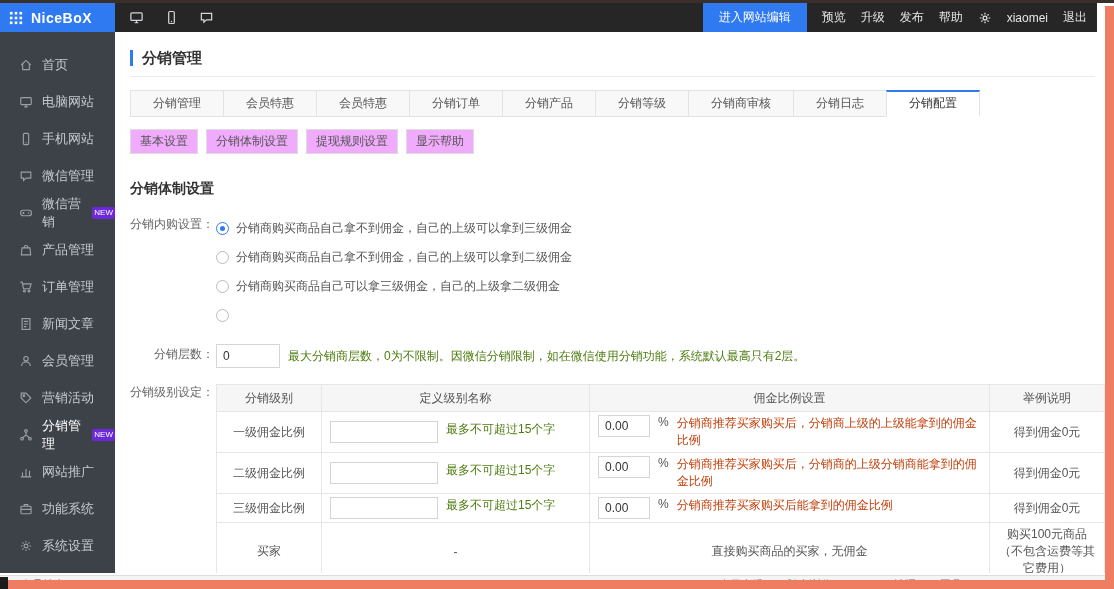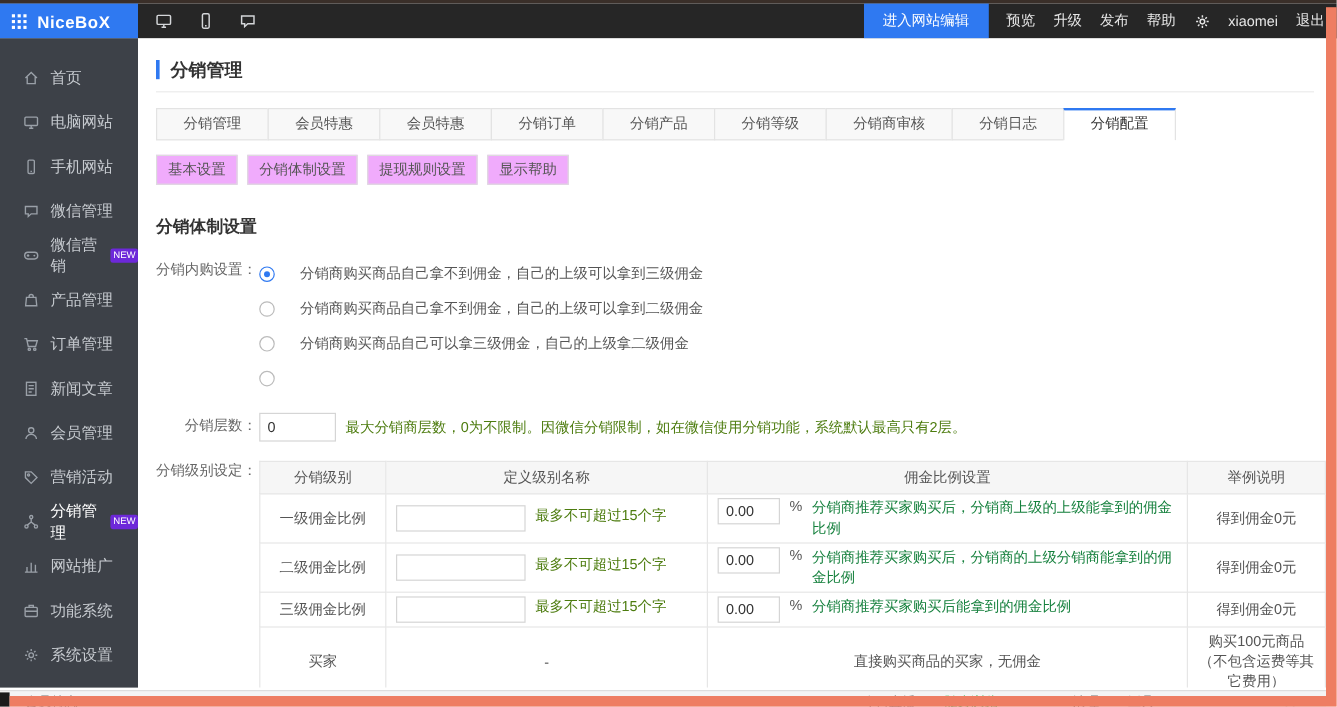--- a/index.html
+++ b/index.html
@@ -4,21 +4,21 @@
 <style>
   * { margin:0; padding:0; box-sizing:border-box; }
   html,body { width:1114px; height:589px; overflow:hidden; }
   body { font-family:"Liberation Sans","DejaVu Sans",sans-serif; background:#fff; position:relative; }
   .screen { position:absolute; inset:0; overflow:hidden; }
 
   
   .top-edge { position:absolute; top:0; left:0; right:0; height:3px; background:#3a2f29; }
 
   
-  .topbar { position:absolute; top:3px; left:0; right:0; height:29px; background:#262626; display:flex; align-items:center; }
+  .topbar { position:absolute; top:3px; left:0; right:17px; height:29px; background:#262626; display:flex; align-items:center; }
   .logo-block { width:115px; height:29px; background:#2f79f1; display:flex; align-items:center; gap:8px; padding-left:9px; flex-shrink:0; }
   .logo-text { color:#fff; font-weight:bold; font-size:14px; letter-spacing:.5px; }
   .dev-icons { display:flex; align-items:center; gap:20px; margin-left:14px; color:#d4d6d9; }
   .tb-right { margin-left:auto; display:flex; align-items:center; gap:15px; padding-right:10px; color:#e6e6e6; font-size:12px; }
   .enter-edit { background:#2f79f1; color:#fff; height:29px; line-height:29px; padding:0 16px; font-size:12px; cursor:pointer; }
   .tb-link { cursor:pointer; }
   .tb-user { cursor:pointer; }
 
   
   .sidebar { position:absolute; top:32px; left:0; width:115px; bottom:16px; background:#3d4148; padding-top:14px; }
@@ -44,40 +44,40 @@
 
   .subnav { display:flex; gap:8px; margin-top:12px; }
   .sub-btn { border:1px solid #ddd; background:#f0abfc; padding:3px 9px; font-size:12px; color:#555; cursor:pointer; }
 
   .sec-head { font-size:14px; font-weight:bold; color:#333; margin-top:26px; }
 
   .form-row { display:flex; margin-top:16px; }
   .form-label { width:84px; flex-shrink:0; text-align:right; font-size:12px; color:#666; padding-top:2px; }
   .form-content { margin-left:2px; }
 
-  .radio-opt { display:flex; align-items:center; gap:21px; height:29px; cursor:pointer; }
+  .radio-opt { display:flex; align-items:center; gap:7px; height:29px; cursor:pointer; }
   .radio { width:13px; height:13px; border-radius:50%; border:1px solid #bbb; background:#fff; position:relative; flex-shrink:0; }
   .radio.sel { border-color:#2f79f1; }
   .radio.sel::after { content:""; position:absolute; inset:3px; border-radius:50%; background:#2f79f1; }
   .opt-text { font-size:12px; color:#555; }
 
   .txt-input { border:1px solid #d5d5d5; height:24px; padding:0 6px; font-size:12px; color:#333; }
   .hint { font-size:12px; color:#4d7c0f; }
   .inline { display:flex; align-items:center; gap:8px; }
 
   table.lvl { border-collapse:collapse; width:888px; table-layout:fixed; margin-top:2px; }
   table.lvl th, table.lvl td { border:1px solid #e6e6e6; font-size:12px; font-weight:normal; }
   table.lvl th { background:#f6f6f6; color:#555; height:27px; }
   table.lvl td { height:29px; padding:3px 8px; color:#555; }
   td.center { text-align:center; }
   .cell-flex { display:flex; gap:8px; }
   .name-input { width:108px; height:22px; }
   .rate-input { width:52px; height:22px; }
   .pct { color:#555; font-size:12px; }
-  .rate-desc { color:#15803d; font-size:12px; }
+  .rate-desc { color:#c2410c; font-size:12px; }
   .example { color:#555; font-size:12px; }
 
   
   .statusbar { position:absolute; left:0; right:9px; bottom:0; height:14px; background:#f4f4f4; border-top:1px solid #ddd; display:flex; align-items:flex-start; font-size:11px; color:#777; padding:1px 14px 0 10px; }
   .sb-left { display:flex; align-items:center; gap:4px; }
   .sb-right { margin-left:auto; display:flex; align-items:center; gap:16px; }
   .sb-item { display:flex; align-items:center; gap:3px; cursor:pointer; white-space:nowrap; }
   .sb-ico { font-size:10px; color:#9aa; }
   .sb-ico.green { color:#2bb24c; }
   .sb-ico.orange { color:#f08c3a; }

